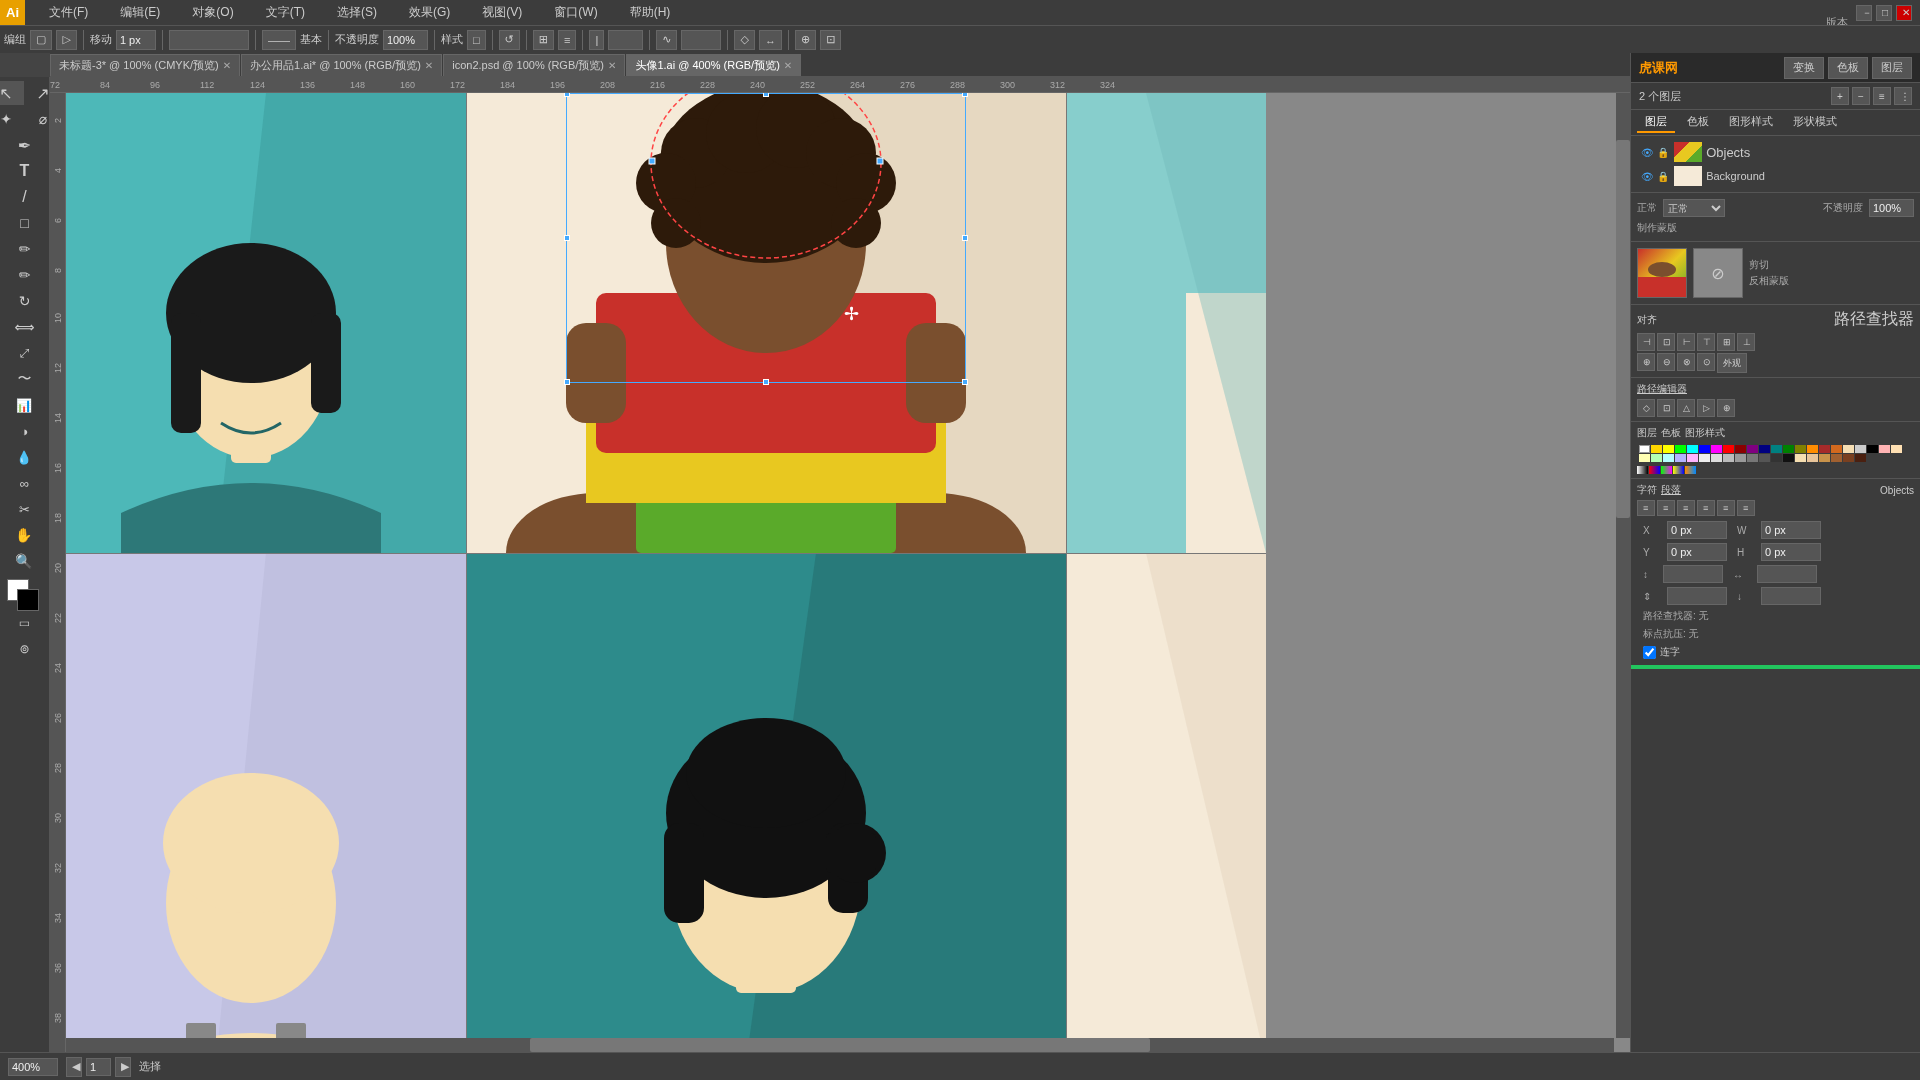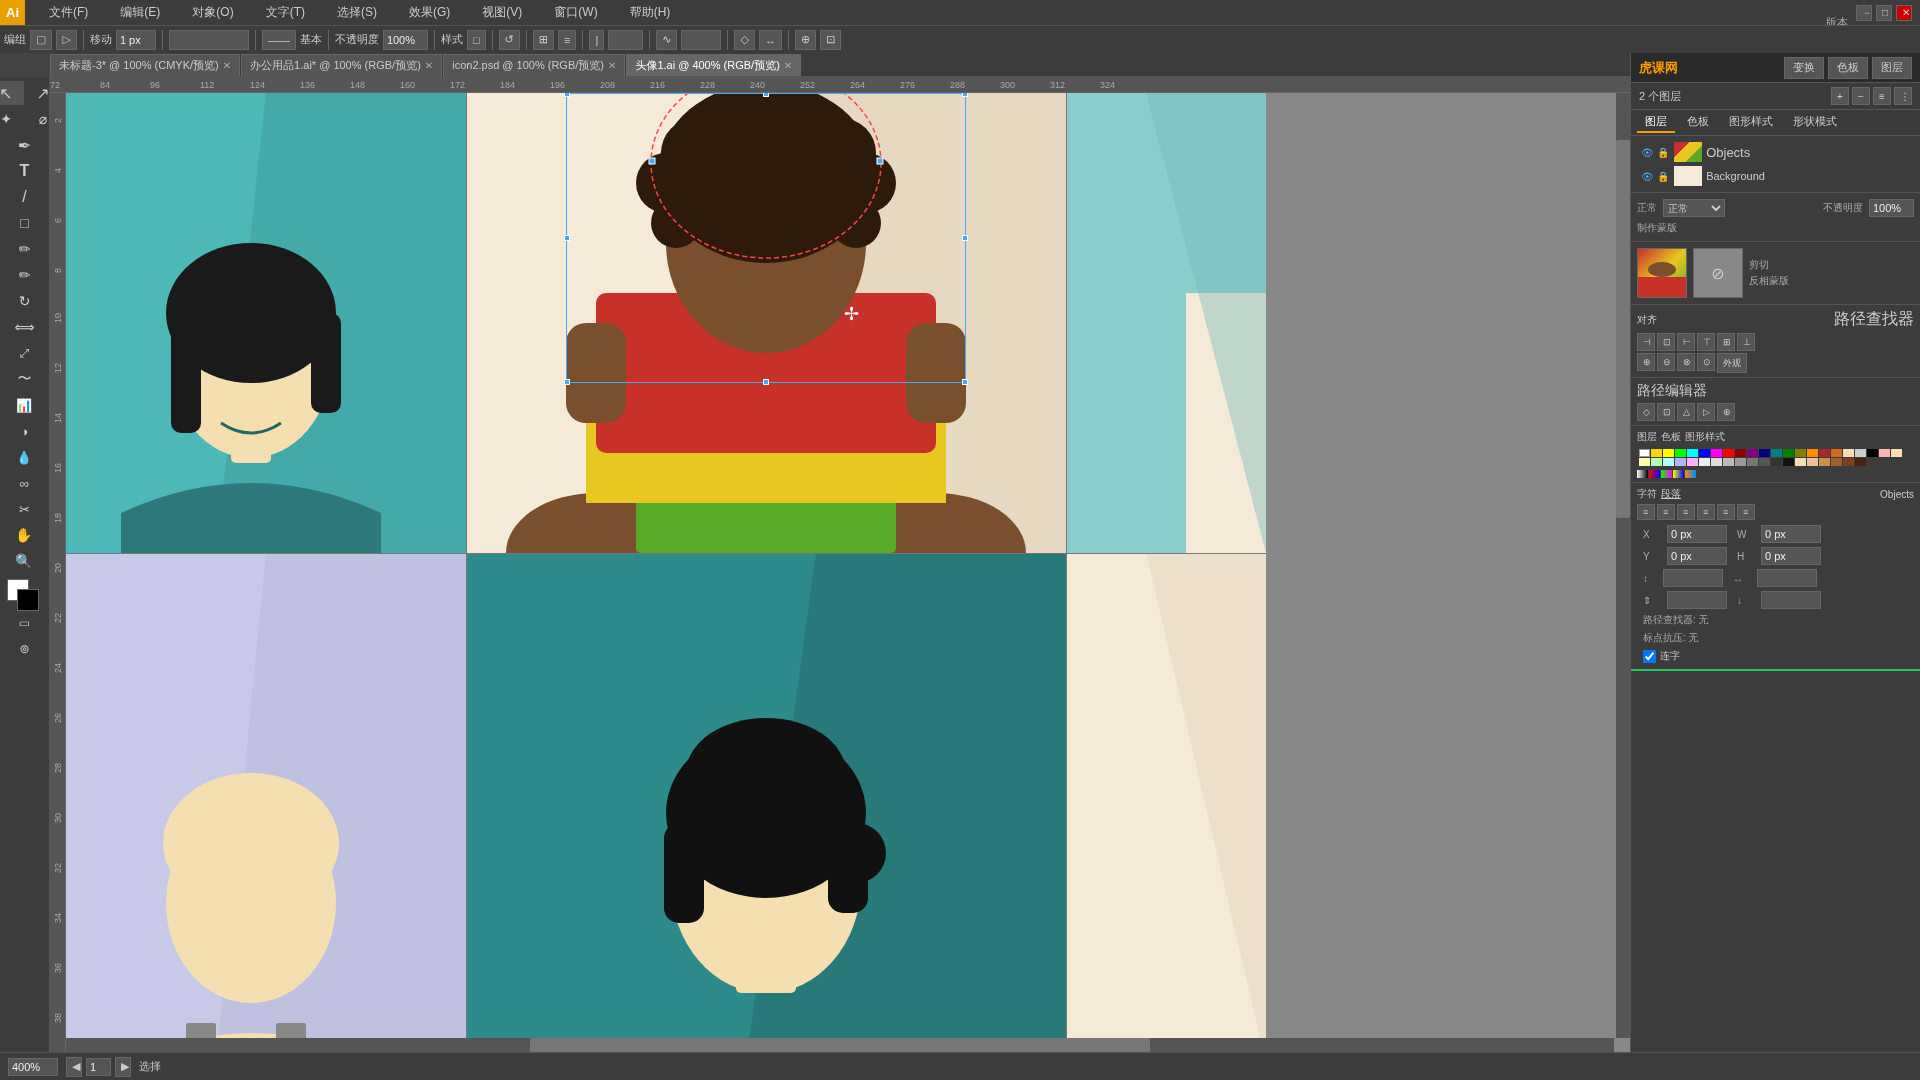--- a/index.html
+++ b/index.html
@@ -604,21 +604,21 @@
     <div style="display:flex;gap:2px;">
       <button class="tb-btn" style="width:18px;height:18px;font-size:9px;">⊕</button>
       <button class="tb-btn" style="width:18px;height:18px;font-size:9px;">⊖</button>
       <button class="tb-btn" style="width:18px;height:18px;font-size:9px;">⊗</button>
       <button class="tb-btn" style="width:18px;height:18px;font-size:9px;">⊙</button>
       <button class="tb-btn" style="font-size:9px;">外观</button>
     </div>
   </div>
 
   <div style="padding:4px 6px;border-bottom:1px solid #555;">
-    <div style="color:#ccc;font-size:14px;margin-bottom:3px;">路径编辑器</div>
+    <div style="color:#ccc;font-size:10px;margin-bottom:3px;text-decoration:underline;">路径编辑器</div>
     <div style="display:flex;gap:2px;">
       <button class="tb-btn" style="width:18px;height:18px;font-size:9px;">◇</button>
       <button class="tb-btn" style="width:18px;height:18px;font-size:9px;">⊡</button>
       <button class="tb-btn" style="width:18px;height:18px;font-size:9px;">△</button>
       <button class="tb-btn" style="width:18px;height:18px;font-size:9px;">▷</button>
       <button class="tb-btn" style="width:18px;height:18px;font-size:9px;">⊕</button>
     </div>
   </div>
 
   <div style="padding:4px 6px;border-bottom:1px solid #555;">
@@ -677,21 +677,21 @@
 
     <div style="display:flex;gap:1px;margin-top:2px;">
       <div style="width:11px;height:8px;background:linear-gradient(90deg,#fff,#000);"></div>
       <div style="width:11px;height:8px;background:linear-gradient(90deg,#f00,#00f);"></div>
       <div style="width:11px;height:8px;background:linear-gradient(90deg,#0f0,#f0f);"></div>
       <div style="width:11px;height:8px;background:linear-gradient(90deg,#ff0,#00f);"></div>
       <div style="width:11px;height:8px;background:linear-gradient(90deg,#f80,#08f);"></div>
     </div>
   </div>
 
-  <div style="padding:4px 6px;border-bottom:2px solid #22c55e;">
+  <div style="padding:4px 6px;border-bottom:4px solid #22c55e;">
     <div style="display:flex;gap:4px;align-items:center;margin-bottom:3px;">
       <span style="color:#ccc;font-size:10px;">字符</span>
       <span style="color:#ccc;font-size:10px;text-decoration:underline;">段落</span>
       <span style="color:#ccc;font-size:10px;margin-left:auto;">Objects</span>
     </div>
 
     <div style="display:flex;gap:2px;margin-bottom:3px;">
       <button class="tb-btn" style="width:18px;height:16px;font-size:9px;">≡</button>
       <button class="tb-btn" style="width:18px;height:16px;font-size:9px;">≡</button>
       <button class="tb-btn" style="width:18px;height:16px;font-size:9px;">≡</button>

